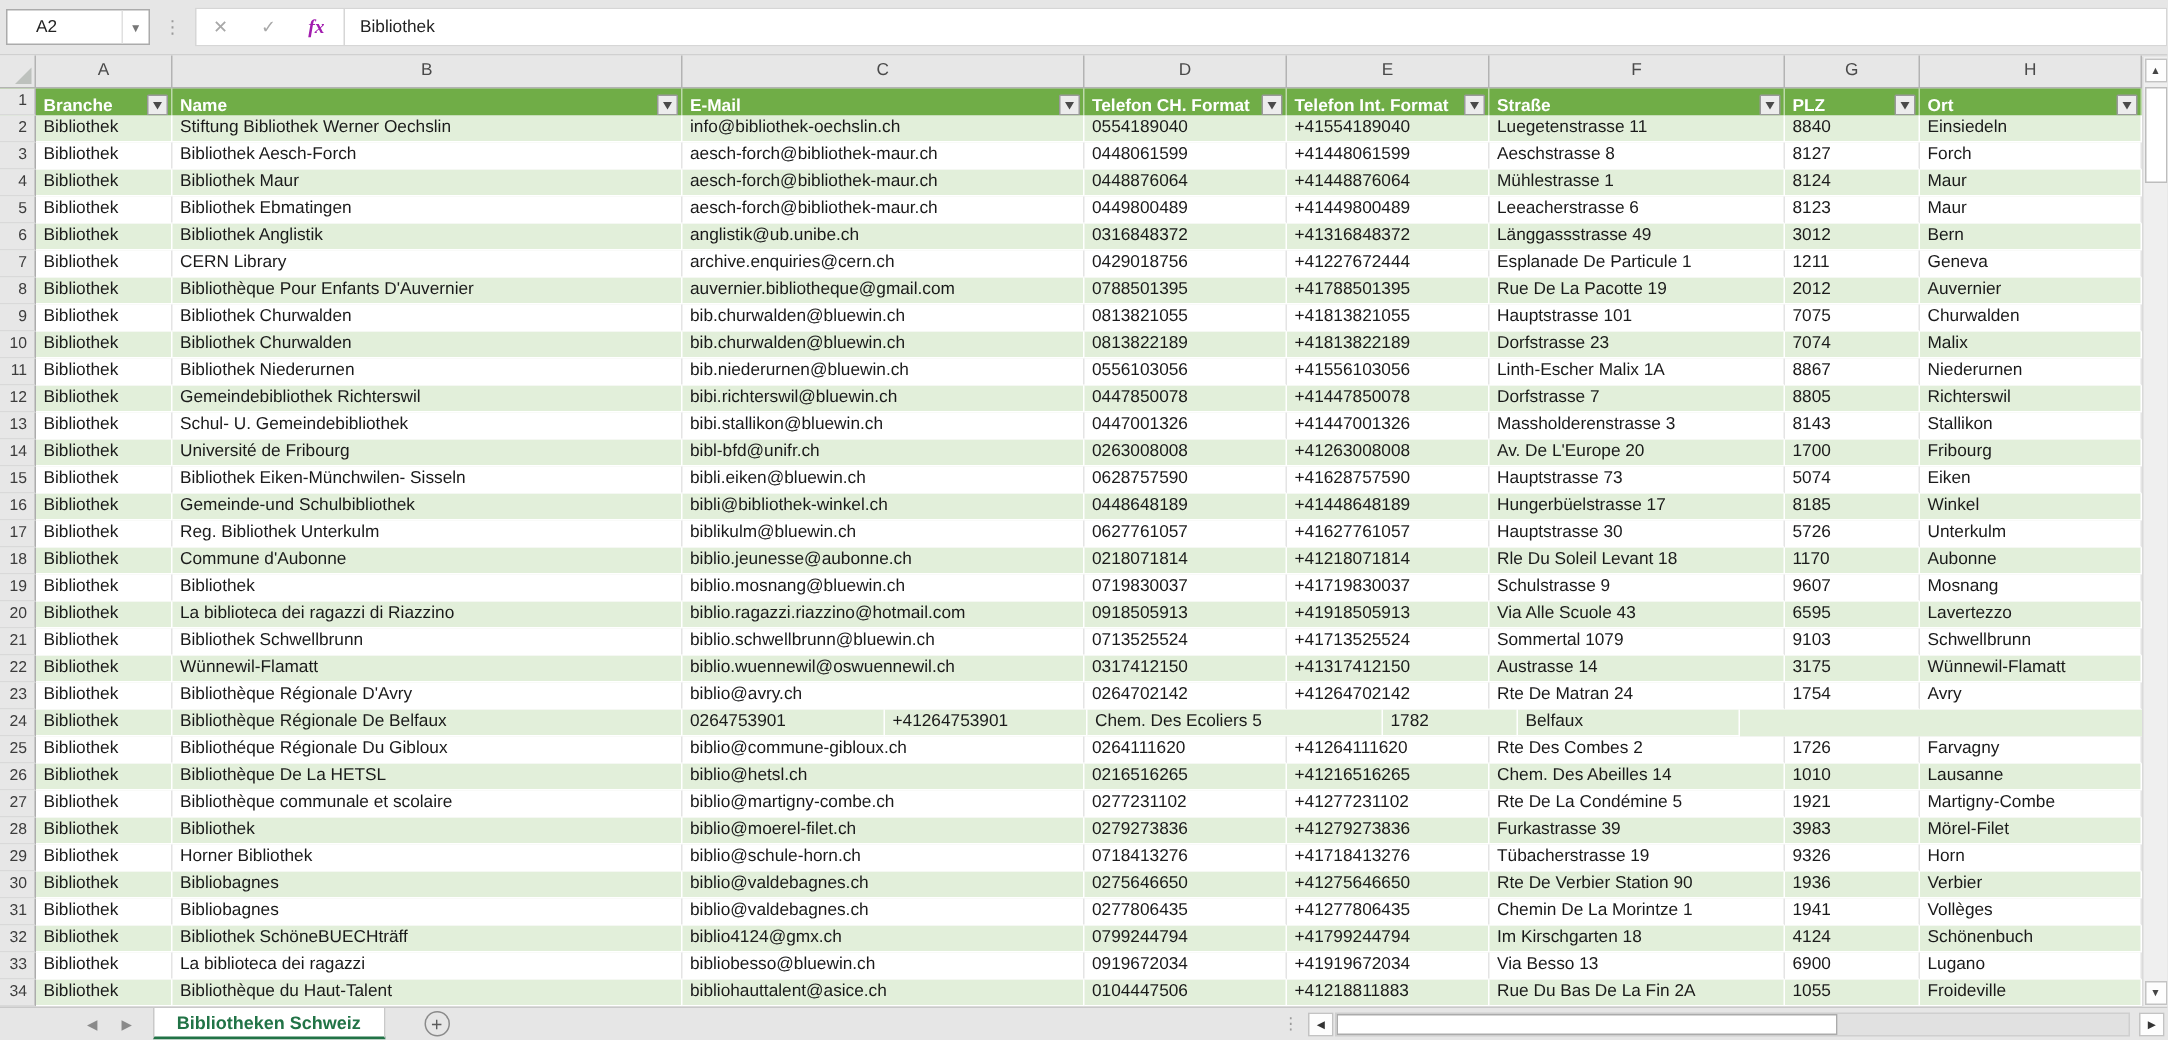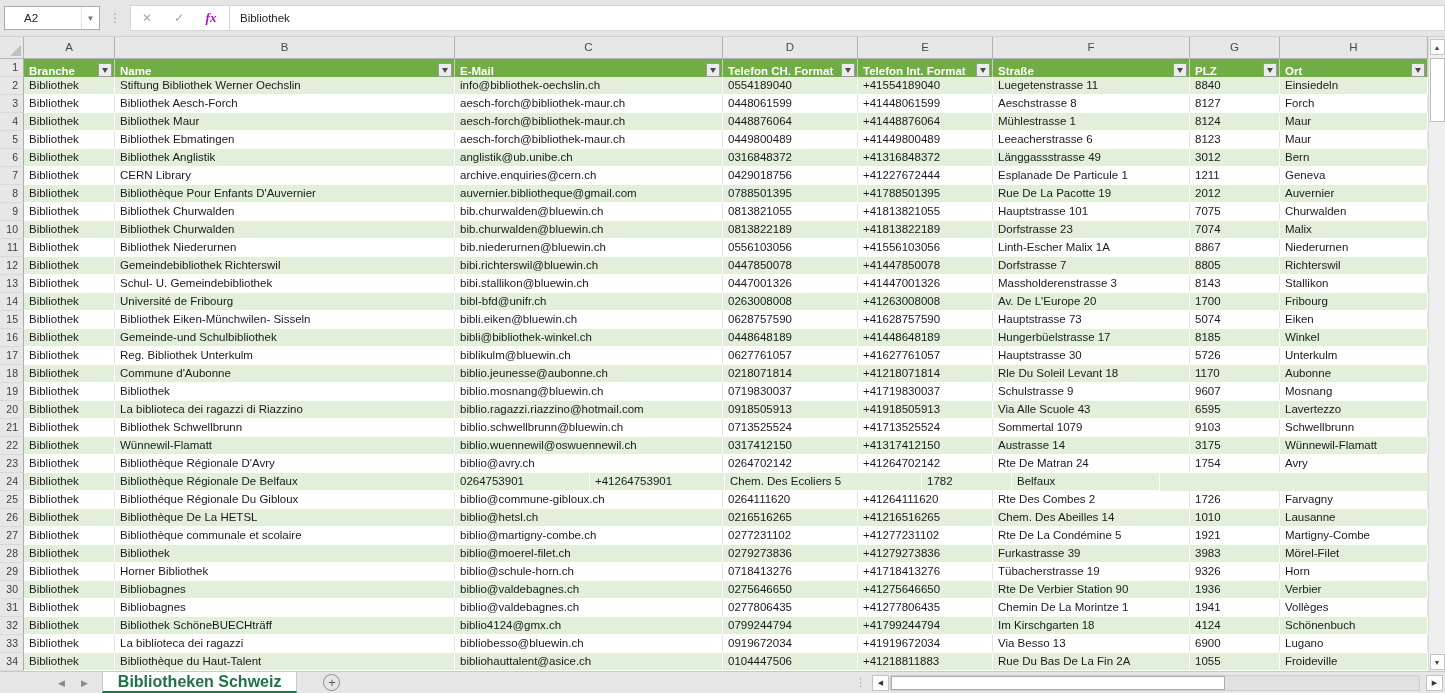--- a/index.html
+++ b/index.html
@@ -74,21 +74,21 @@
   .vs-fill { flex:1; }
 
   
   .tab-bar { height:22px; background:#E6E6E6; border-top:1px solid #C9C9C9;
              display:flex; align-items:center; }
   .nav-arrow { color:#8a8a8a; font-size:9px; margin-left:16px; }
   .nav-arrow.first { margin-left:58px; }
   .sheet-tab { height:21px; background:#fff; border-left:1px solid #C9C9C9;
                border-right:1px solid #C9C9C9; border-bottom:2px solid var(--tab-green, #217346);
                display:flex; align-items:center; padding:0 15px; margin-left:14px; }
-  .sheet-tab-label { color:var(--tab-green, #217346); font-weight:bold; font-size:16px;
+  .sheet-tab-label { color:var(--tab-green, #217346); font-weight:bold; font-size:12px;
                      white-space:nowrap; }
   .add-sheet { width:17px; height:17px; border:1px solid #8a8a8a; border-radius:50%;
                display:flex; align-items:center; justify-content:center; color:#5a5a5a;
                font-size:13px; line-height:1; margin-left:26px; }
   .tab-fill { flex:1; }
   .hscroll { display:flex; align-items:center; height:100%; }
   .hs-grip { color:#9B9B9B; font-size:11px; margin-right:6px; }
   .hs-btn { width:17px; height:16px; background:#FDFDFD; border:1px solid #C3C3C3;
             display:flex; align-items:center; justify-content:center; font-size:7px; color:#333; }
   .hs-track { width:530px; height:16px; background:#E1E1E1; border:1px solid #CFCFCF;

